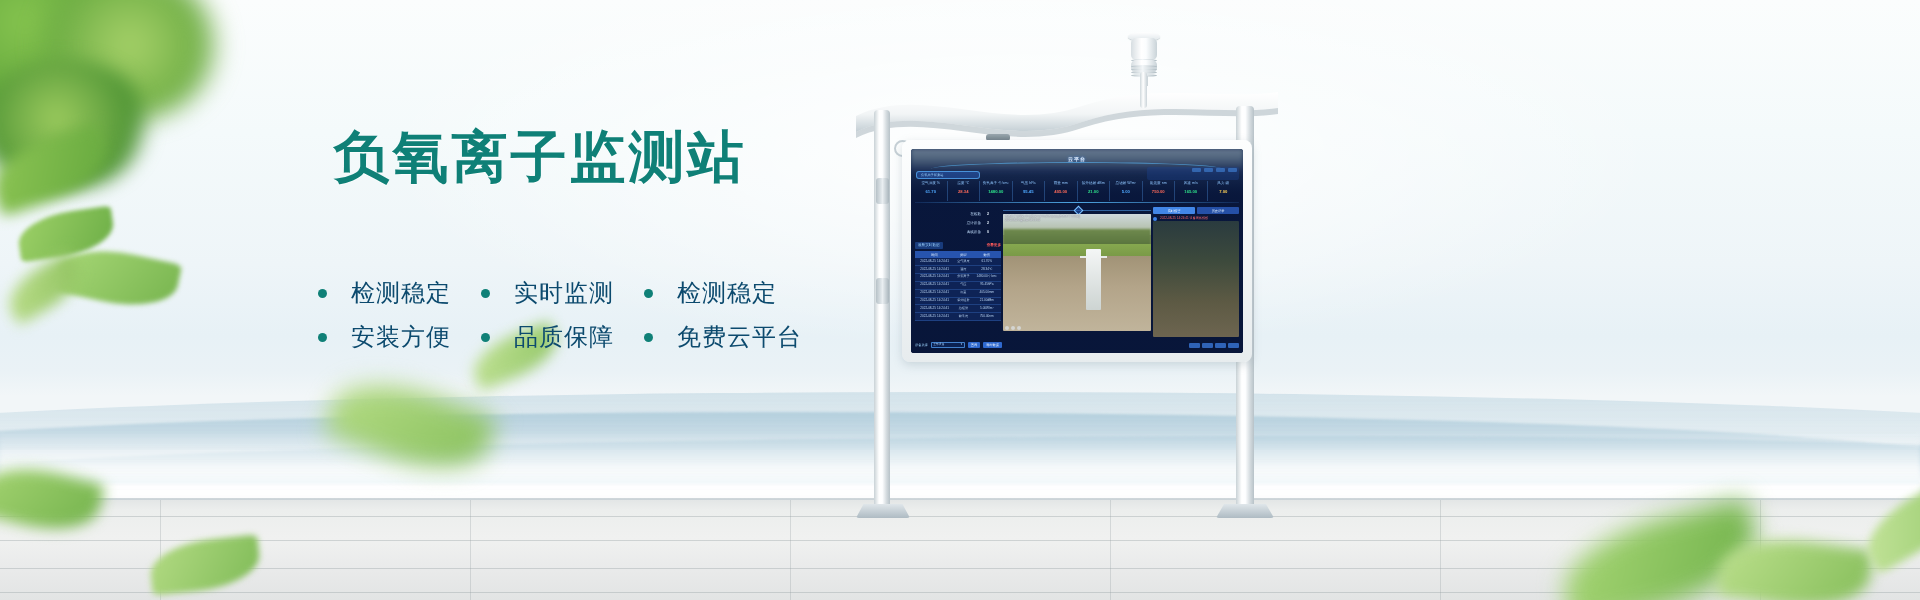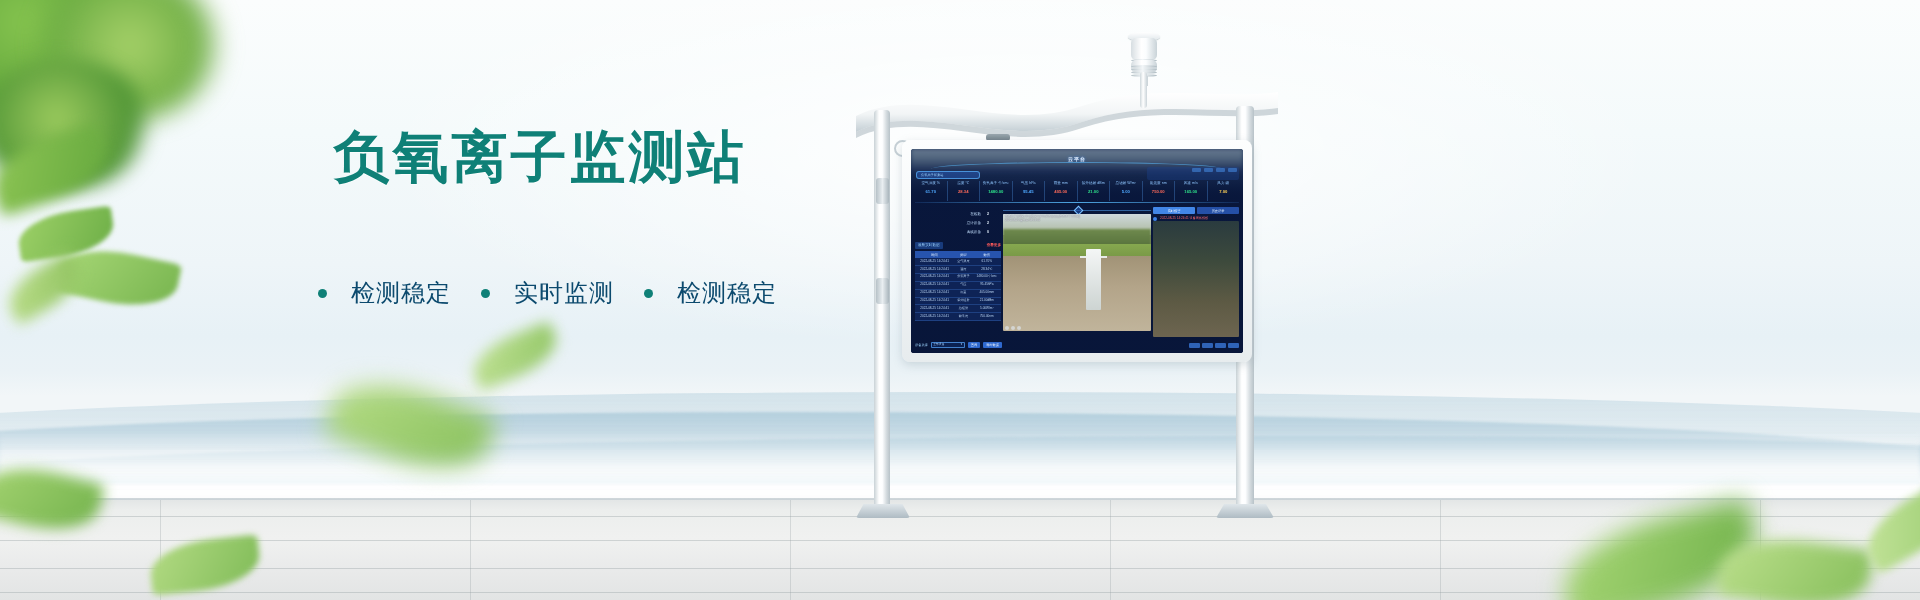--- a/index.html
+++ b/index.html
@@ -510,15 +510,29 @@
       <div class="feature">
         <span class="dot"></span>
         <span>实时监测</span>
       </div>
       <div class="feature">
         <span class="dot"></span>
         <span>检测稳定</span>
       </div>
     </div>
 
+    <div class="feature-row row2">
+      <div class="feature">
+        <span class="dot"></span>
+        <span>安装方便</span>
+      </div>
+      <div class="feature">
+        <span class="dot"></span>
+        <span>品质保障</span>
+      </div>
+      <div class="feature">
+        <span class="dot"></span>
+        <span>免费云平台</span>
+      </div>
+    </div>
   </div>
 
 </div>
 
 </body></html>

